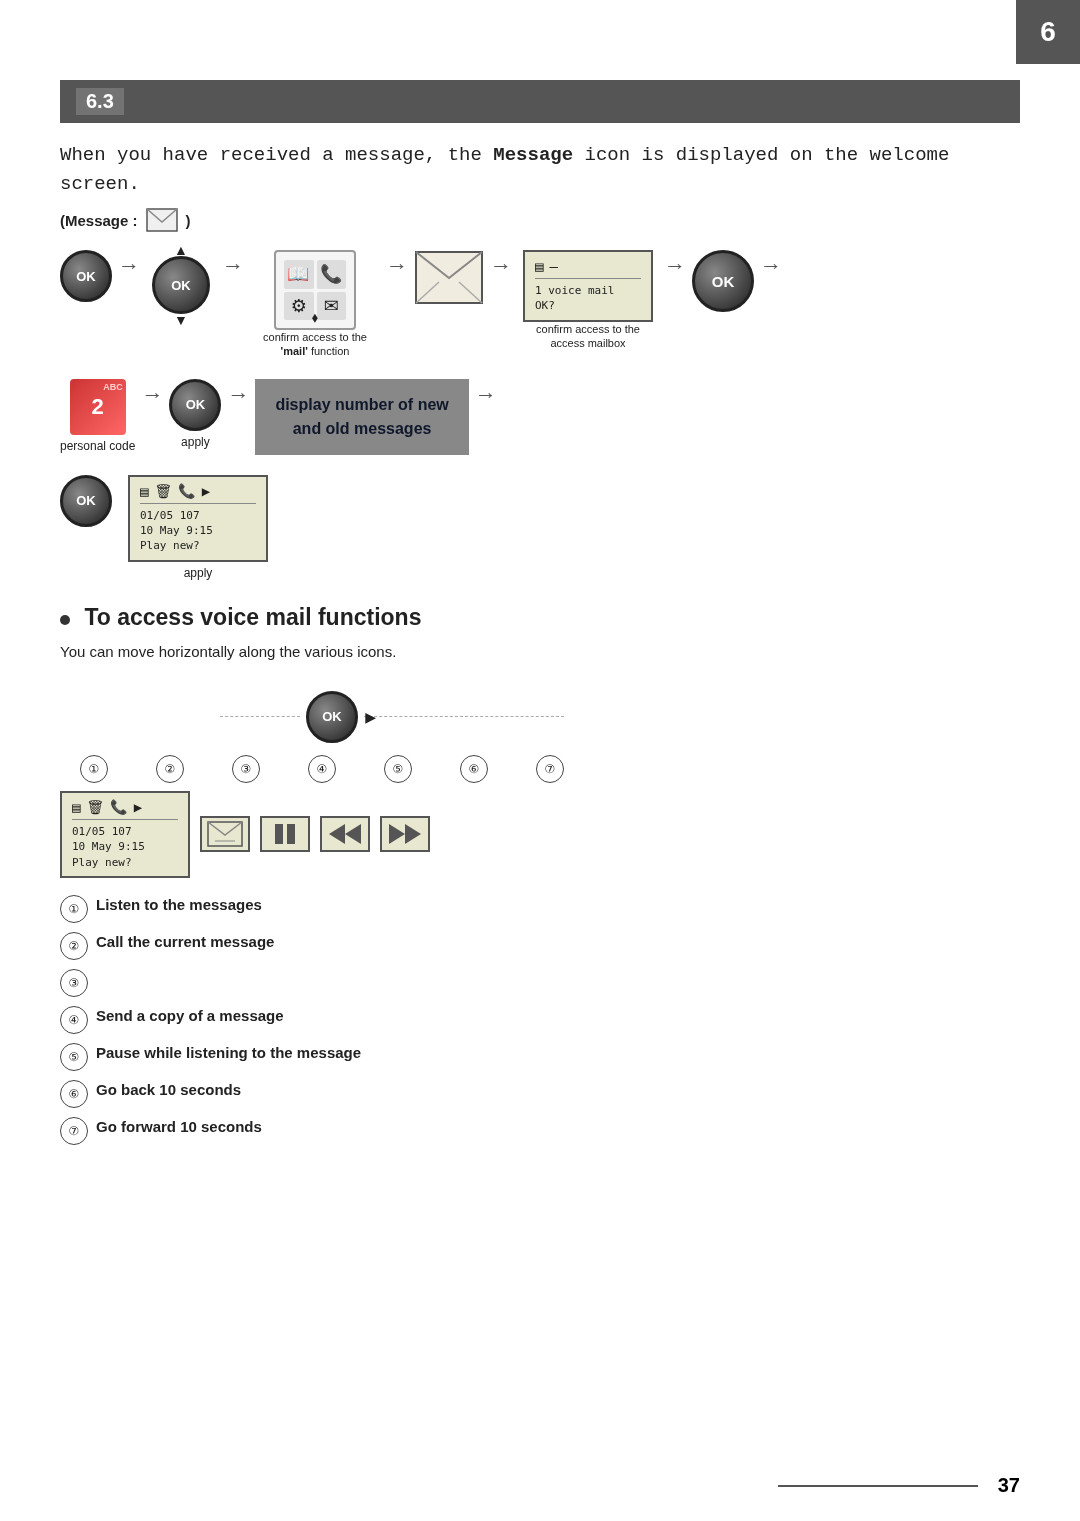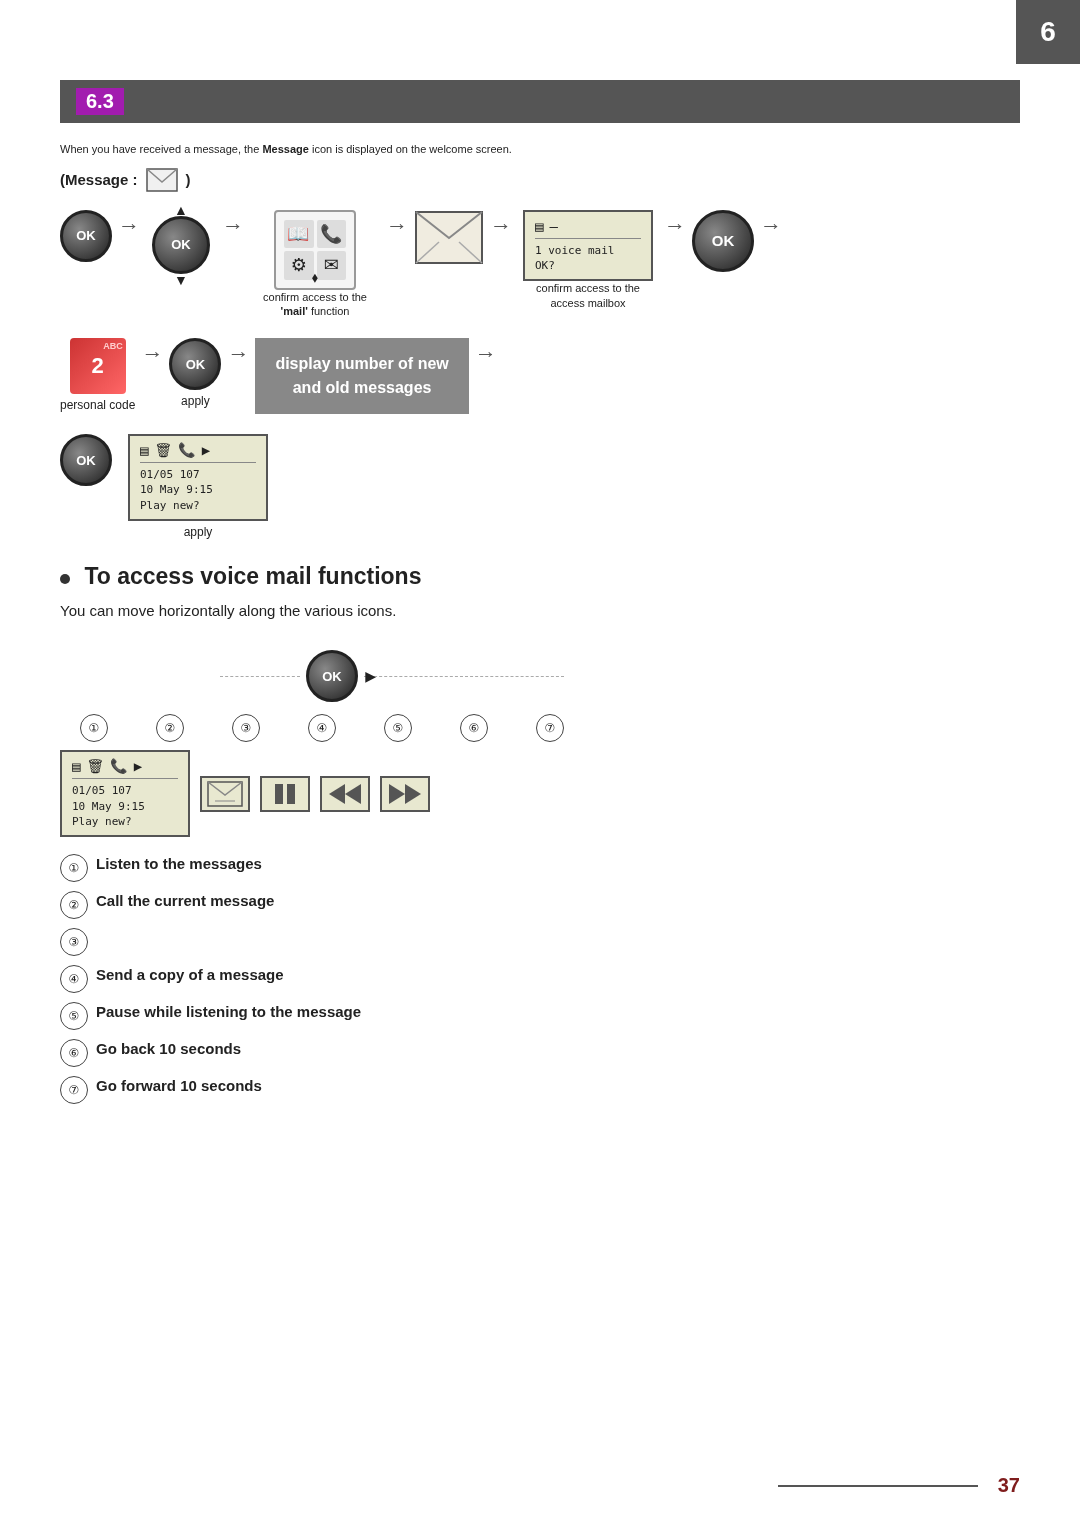--- a/index.html
+++ b/index.html
@@ -37,33 +37,34 @@
       background: #555;
       color: #fff;
       padding: 8px 16px;
       margin-bottom: 18px;
       margin-top: 50px;
     }
     .section-num {
       font-size: 20px;
       font-weight: bold;
       margin-right: 16px;
-      background: #a21caf;
+      background: #737373;
       padding: 2px 10px;
     }
     .section-title {
       font-size: 22px;
       font-weight: bold;
     }
 
     
     .intro-text {
       margin-bottom: 10px;
-      font-size: 11px;
+      font-size: 19px;
       line-height: 1.5;
+      font-family: Liberation Mono, monospace;
     }
     .message-line {
       font-size: 15px;
       font-weight: bold;
       margin-bottom: 18px;
       display: flex;
       align-items: center;
       gap: 8px;
     }
 
@@ -163,21 +164,21 @@
     .flow-caption {
       font-size: 11px;
       text-align: center;
       max-width: 130px;
       line-height: 1.3;
     }
 
     
     .display-number-box {
       background: #888;
-      color: #ffffff;
+      color: #0f172a;
       font-size: 16px;
       font-weight: bold;
       padding: 14px 20px;
       text-align: center;
       min-width: 180px;
       flex-shrink: 0;
       line-height: 1.5;
     }
 
     
@@ -278,21 +279,21 @@
       gap: 20px;
     }
     .bottom-line {
       width: 200px;
       height: 2px;
       background: #555;
     }
     .bottom-num {
       font-size: 20px;
       font-weight: bold;
-      color: #7f1d1d;
+      color: #000000;
     }
 
     
     .screen-large {
       border: 2px solid #555;
       background: #e8e8d0;
       padding: 6px 10px;
       font-size: 11px;
       font-family: monospace;
       min-width: 130px;

